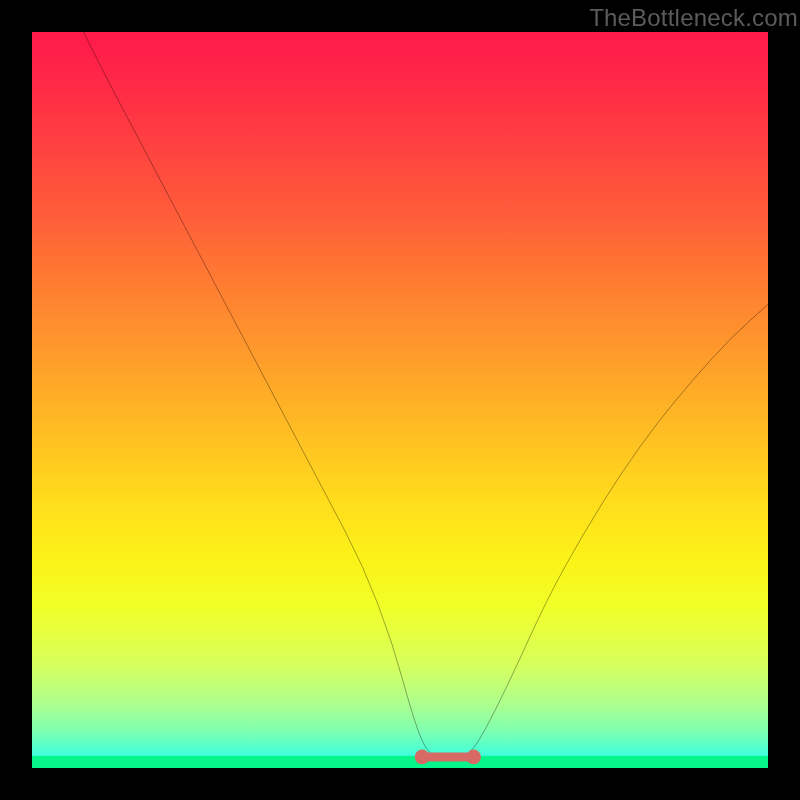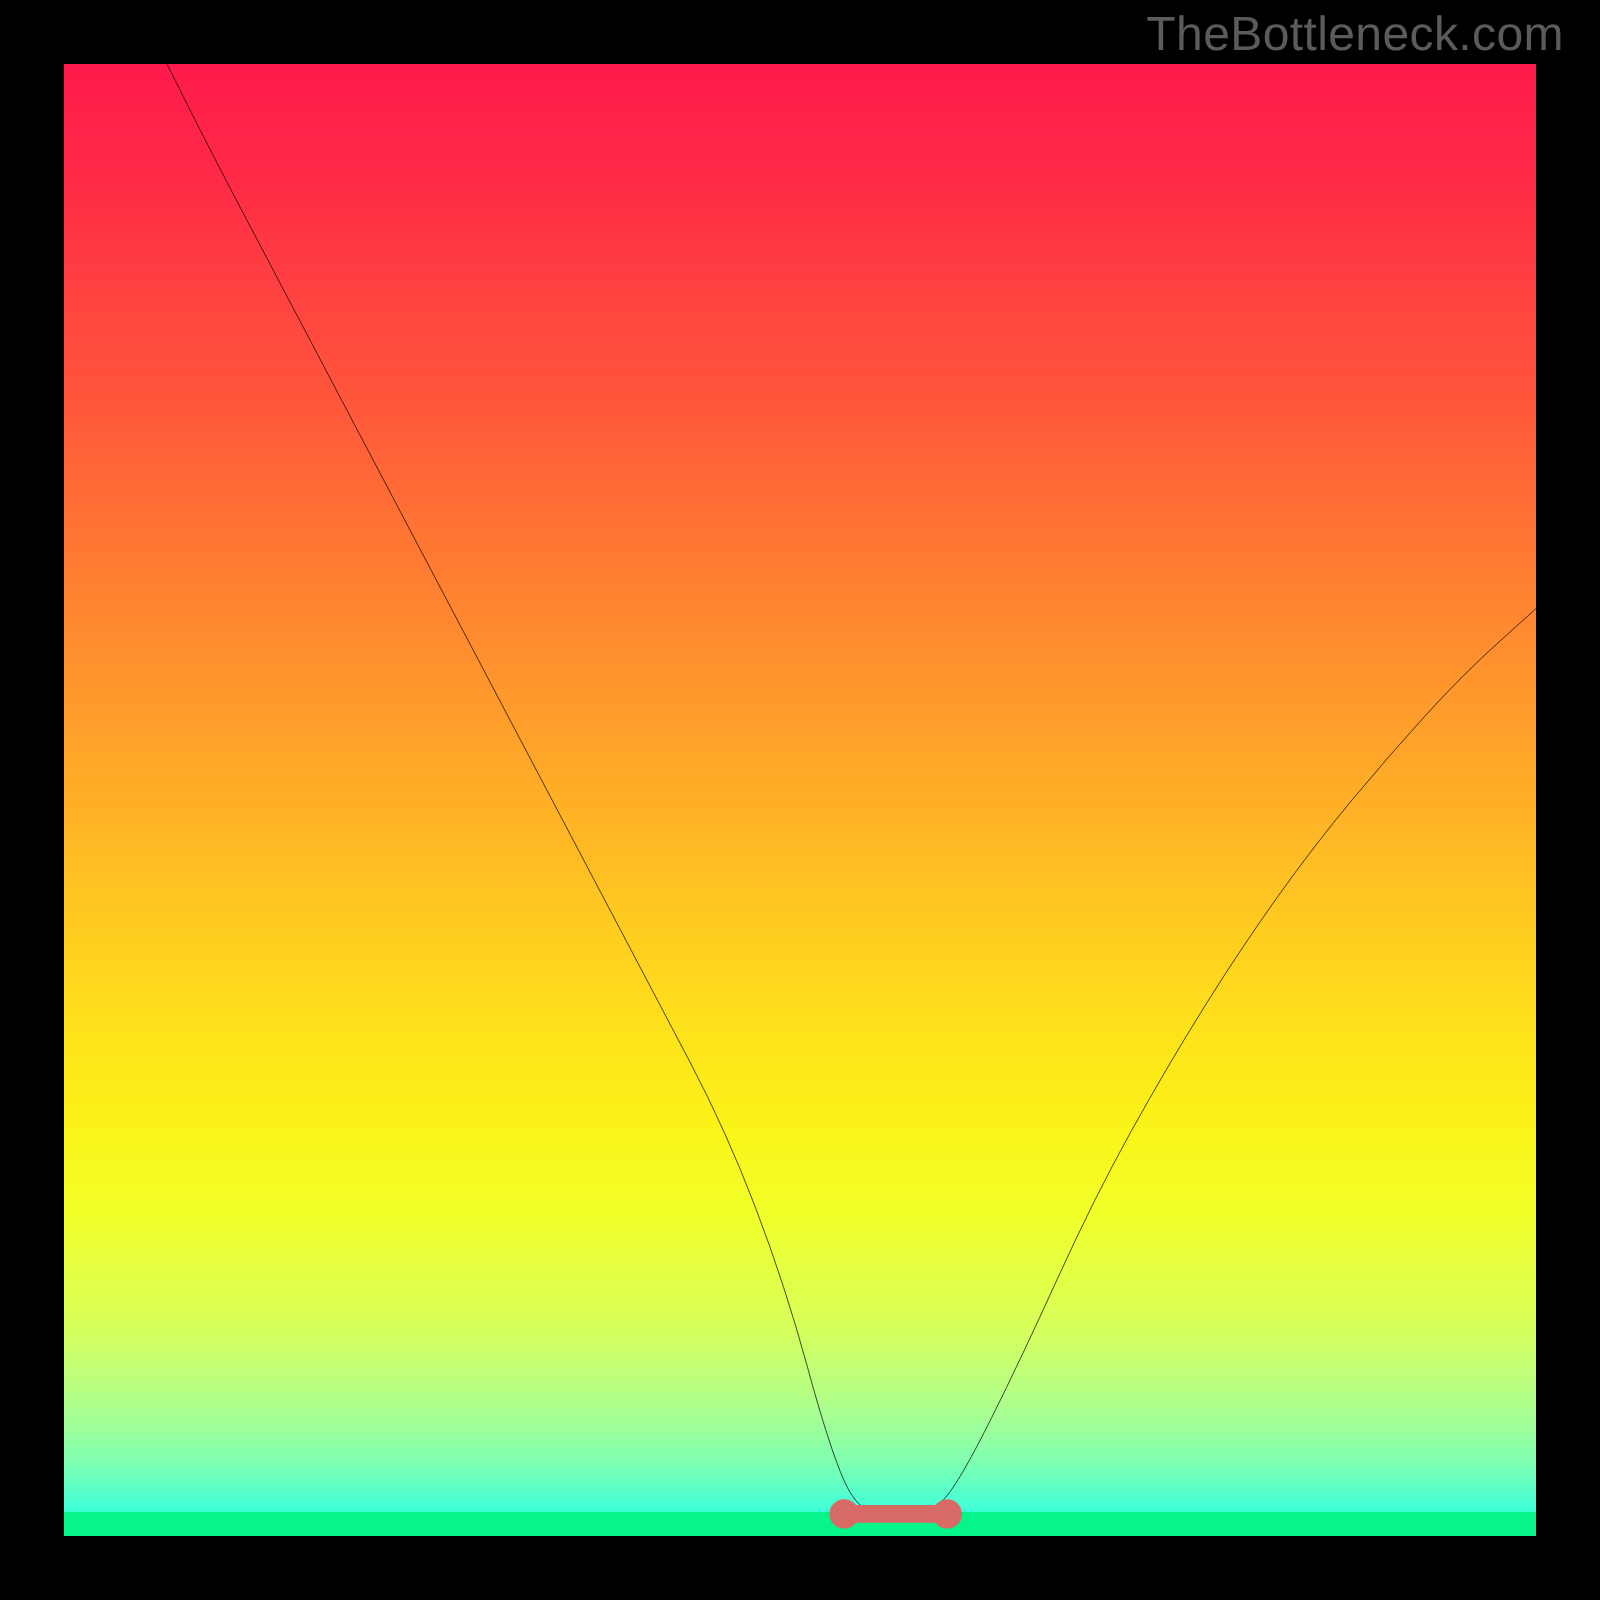--- a/index.html
+++ b/index.html
@@ -12,21 +12,21 @@
   }
   .frame {
     position: relative;
     width: 800px;
     height: 800px;
     background: #000;
   }
   .watermark {
     position: absolute;
     top: 4px;
-    right: 18px;
+    right: 2px;
     font-family: Arial, Helvetica, sans-serif;
     font-size: 24px;
     font-weight: 500;
     color: #5b5b5b;
     letter-spacing: 0.2px;
     z-index: 10;
   }
   .plot-area {
     position: absolute;
     left: 32px;

